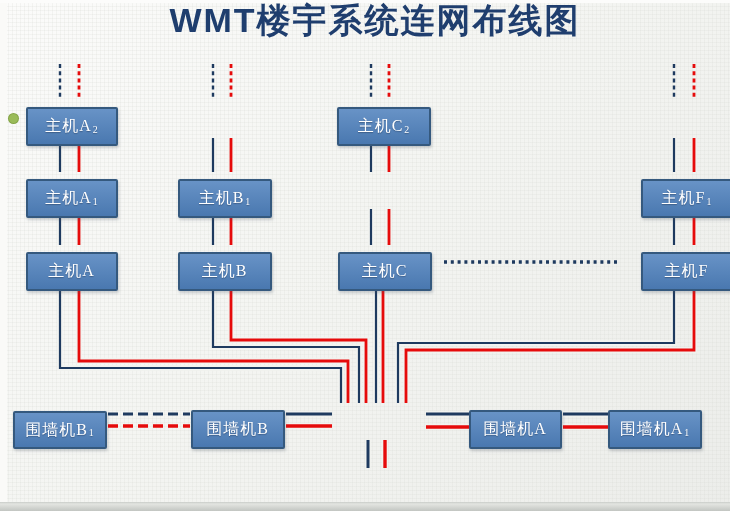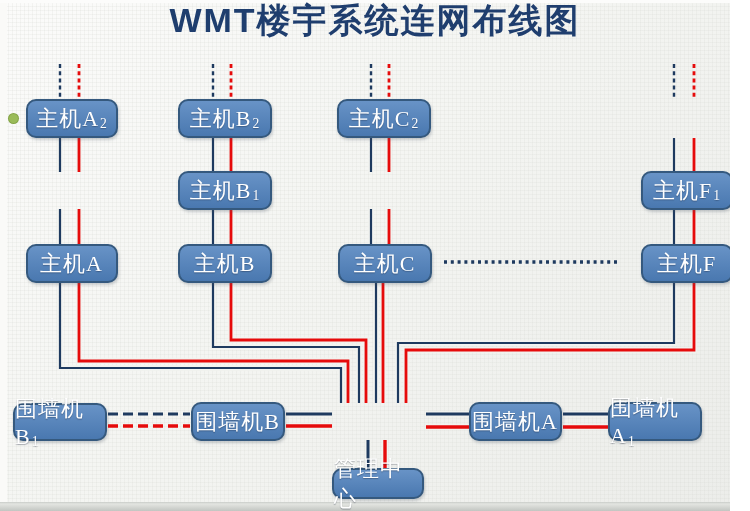--- a/index.html
+++ b/index.html
@@ -20,25 +20,26 @@
     font-family:"Liberation Sans","DejaVu Sans",sans-serif;
     font-weight:700;font-size:34px;letter-spacing:2px;color:var(--title-color,#1f3e6e);
   }
   .wiring{position:absolute;left:0;top:0;z-index:1;}
   .case{stroke:#f2f3f0;fill:none;}
   .ln{stroke:var(--line-navy,#1e3a5f);fill:none;}
   .lr{stroke:var(--line-red,#e60b0b);fill:none;}
   .node{
     position:absolute;z-index:2;box-sizing:border-box;
     background:linear-gradient(180deg,rgba(255,255,255,0.14),rgba(0,0,0,0.07)),var(--box-fill,#4f81bd);
-    border:2px solid var(--box-border,#35597e);border-radius:10px;
+    border:2px solid var(--box-border,#35597e);border-radius:2px;
     display:flex;align-items:center;justify-content:center;
-    color:#fff;font-size:22px;letter-spacing:1px;
+    color:#fff;font-size:16px;letter-spacing:1px;
     text-shadow:0 1px 1px rgba(20,30,50,0.35);
     box-shadow:1px 2px 3px rgba(80,90,105,0.28);
+    margin-top:8px;
   }
   .sub{font-size:0.62em;vertical-align:-0.18em;margin-left:1px;}
   .dot{
     position:absolute;left:8px;top:113px;width:11px;height:11px;border-radius:50%;
     background:var(--dot-green,#9abb59);border:1px solid rgba(120,150,60,0.6);
     box-sizing:border-box;z-index:2;
   }
 </style>
 </head>
 <body>
@@ -83,27 +84,27 @@
       <path stroke-width="2.8" d="M694 282 V350 H406 V403"></path>
       <path stroke-width="3.6" stroke-dasharray="10 5" d="M108 426 H190"></path>
       <path stroke-width="3.4" d="M286 426 H332 M426 427 H469 M563 427 H608"></path>
       <path stroke-width="3.4" d="M385 440 V468"></path>
     </g>
   </svg>
 
   <div class="node" style="left:26px;top:99px;width:92px;height:39px">
     <span><span>主机A</span><span class="sub">2</span></span>
   </div>
-  <div class="node" style="left:178px;top:99px;width:94px;height:39px">
-    <span><span>主机B</span><span class="sub">2</span></span>
-  </div>
   <div class="node" style="left:337px;top:99px;width:94px;height:39px">
     <span><span>主机C</span><span class="sub">2</span></span>
   </div>
 
+  <div class="node" style="left:26px;top:171px;width:92px;height:39px">
+    <span><span>主机A</span><span class="sub">1</span></span>
+  </div>
   <div class="node" style="left:178px;top:171px;width:94px;height:39px">
     <span><span>主机B</span><span class="sub">1</span></span>
   </div>
   <div class="node" style="left:641px;top:171px;width:92px;height:39px">
     <span><span>主机F</span><span class="sub">1</span></span>
   </div>
 
   <div class="node" style="left:26px;top:244px;width:92px;height:39px">
     <span><span>主机A</span><span class="sub"></span></span>
   </div>
@@ -123,18 +124,15 @@
   <div class="node" style="left:191px;top:402px;width:94px;height:39px">
     <span><span>围墙机B</span><span class="sub"></span></span>
   </div>
   <div class="node" style="left:469px;top:402px;width:93px;height:39px">
     <span><span>围墙机A</span><span class="sub"></span></span>
   </div>
   <div class="node" style="left:608px;top:402px;width:94px;height:39px">
     <span><span>围墙机A</span><span class="sub">1</span></span>
   </div>
 
-  <div class="node" style="left:332px;top:468px;width:92px;height:31px">
-    <span><span>管理中心</span><span class="sub"></span></span>
-  </div>
 
   <div class="bottom-band"></div>
 </div>
 
 </body></html>

